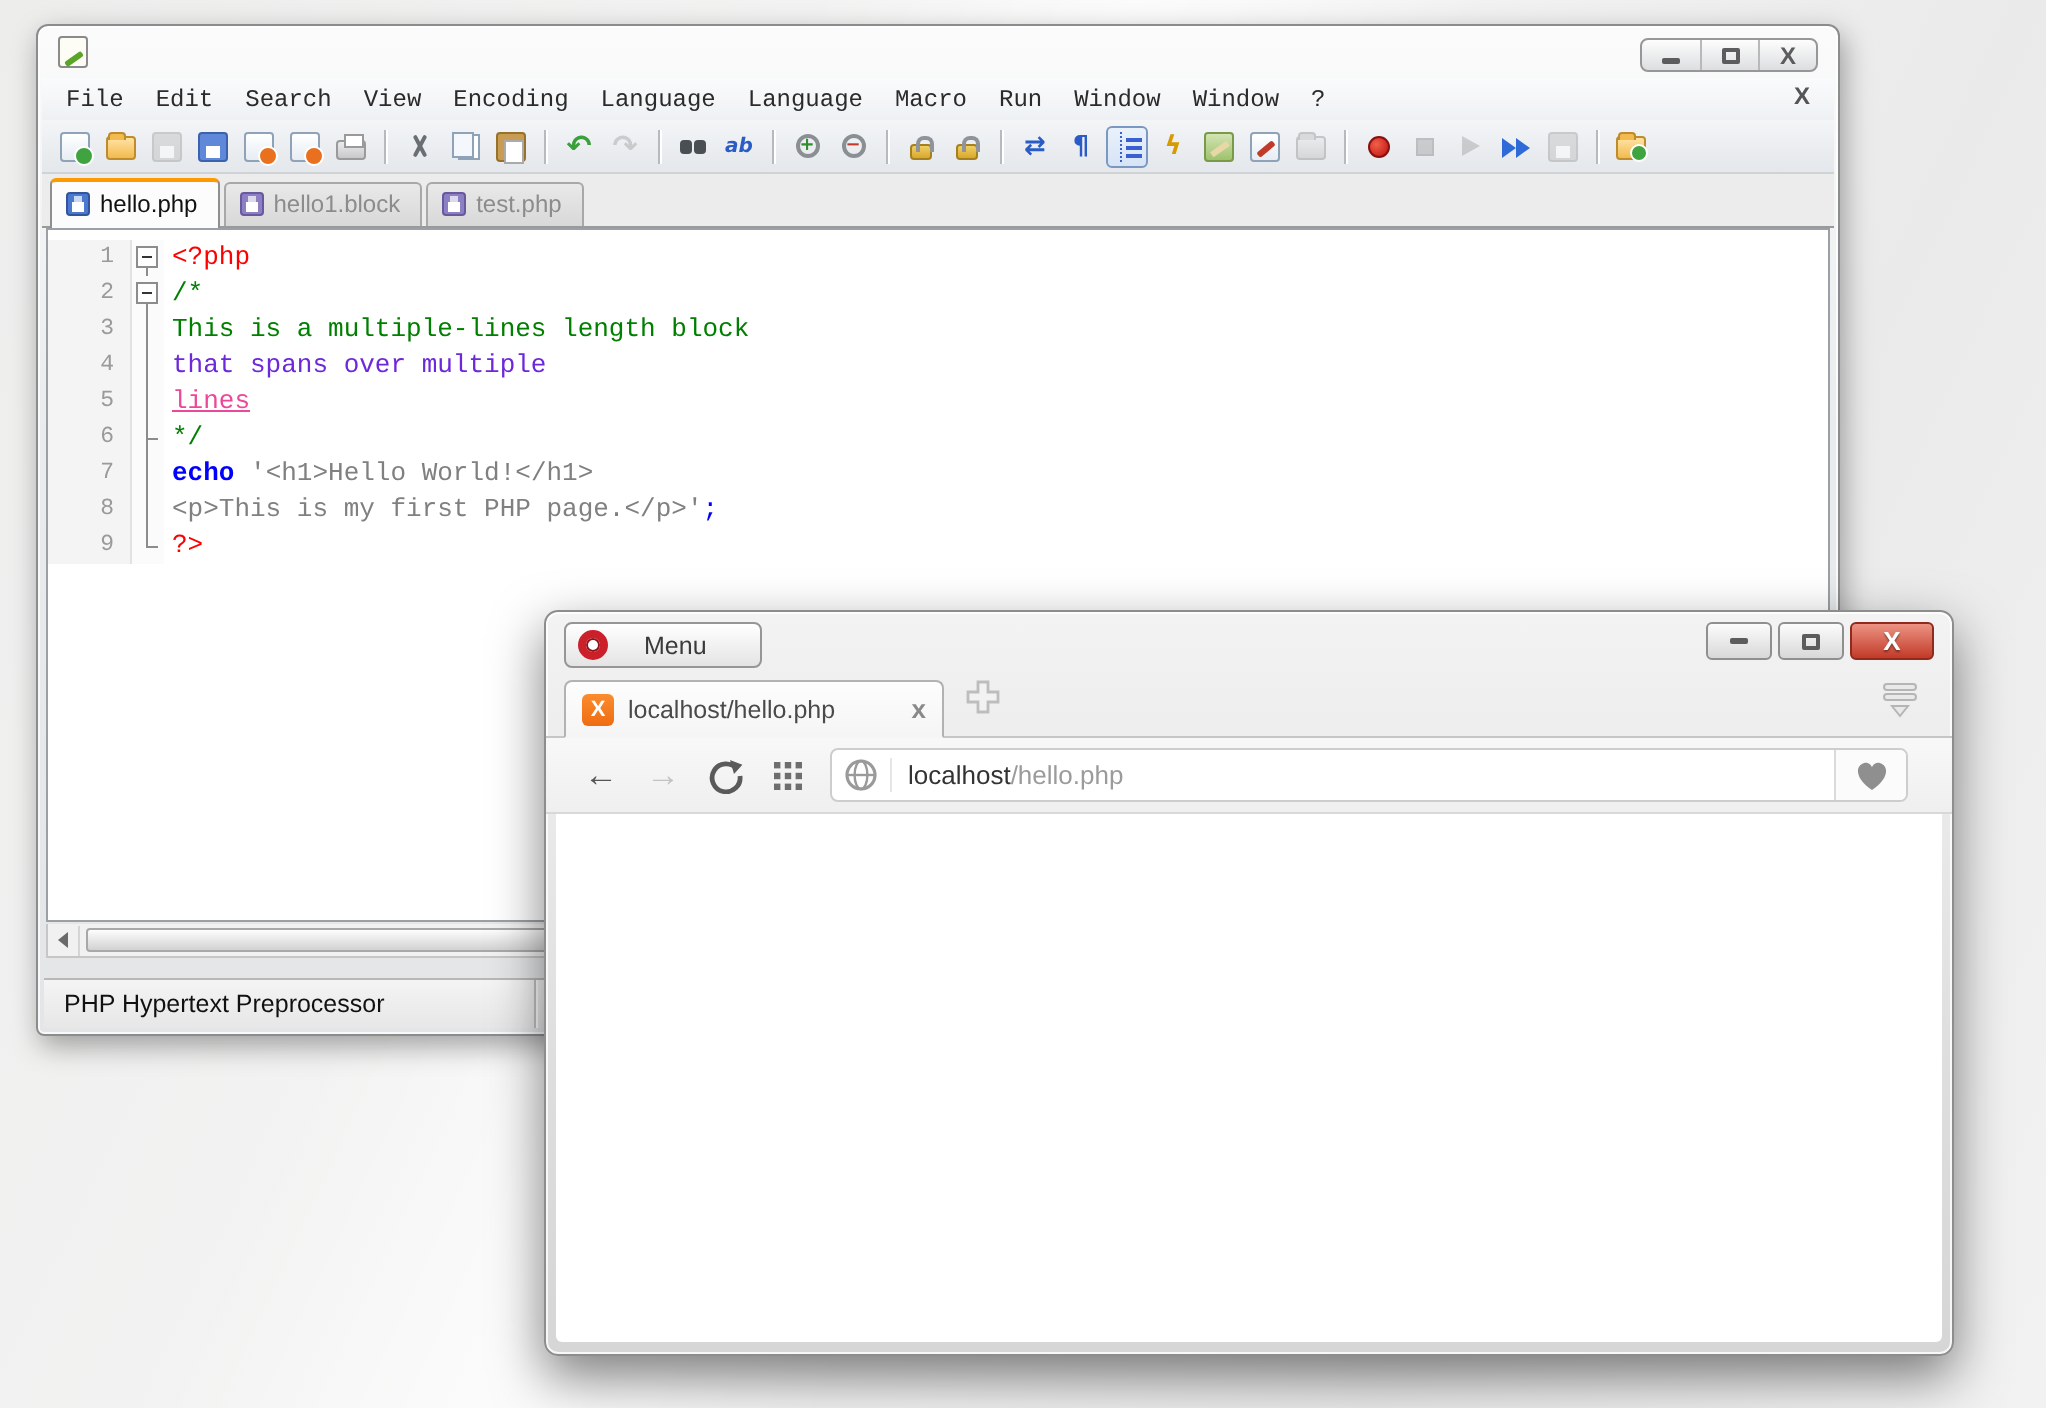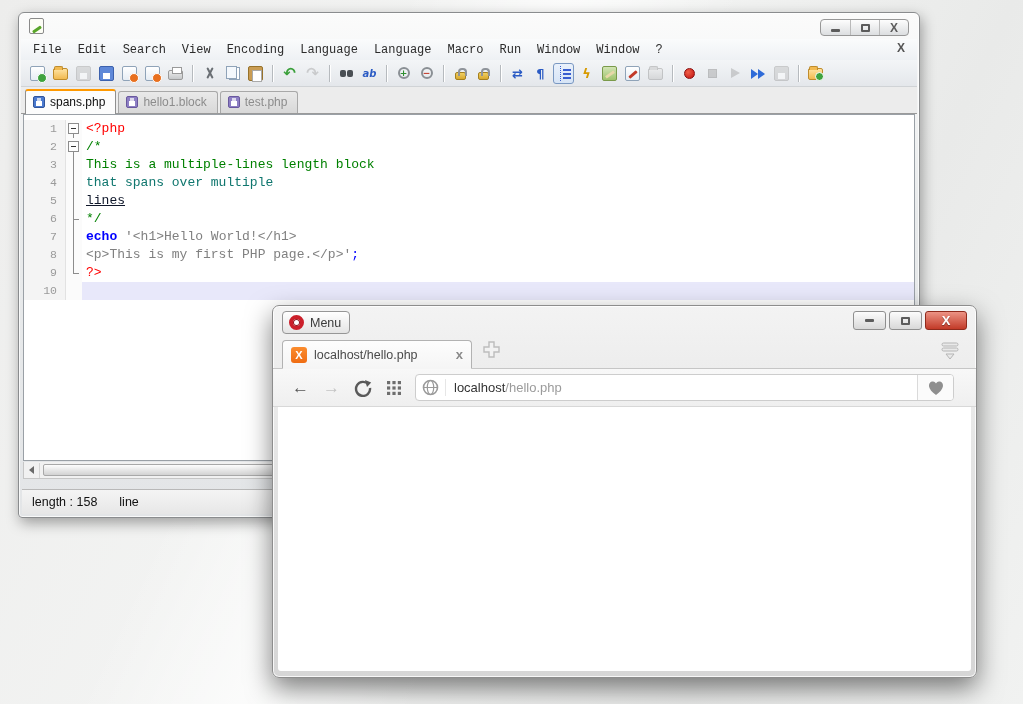--- a/index.html
+++ b/index.html
@@ -111,21 +111,21 @@
   .sb-sec2 { padding-left:10px; display:flex; gap:22px; }
 
   
   #op {
     position:absolute; left:272px; top:305px; width:705px; height:373px; z-index:10;
     background:linear-gradient(#f3f3f3,#dedede 60%, #d6d6d6);
     border:1px solid #8d8d8d; border-radius:7px;
     box-shadow:0 10px 26px rgba(0,0,0,.5), inset 0 0 0 1px rgba(255,255,255,.8);
   }
   .op-titlerow { position:absolute; left:0; top:0; right:0; height:32px; }
-  .op-menubtn { position:absolute; left:9px; top:5px; height:23px; display:flex; align-items:center; gap:6px; padding:0 8px 0 6px; background:linear-gradient(#ffffff,#e4e4e4); border:1px solid #969696; border-radius:4px; font-size:12.5px; color:#3a3a3a; }
+  .op-menubtn { position:absolute; left:9px; top:5px; height:23px; display:flex; align-items:center; gap:18px; padding:0 27px 0 6px; background:linear-gradient(#ffffff,#e4e4e4); border:1px solid #969696; border-radius:4px; font-size:12.5px; color:#3a3a3a; }
   .op-logo { width:15px; height:15px; border-radius:50%; border:4px solid #cb1f2a; background:#fff; box-shadow:inset 0 0 0 1px #8f131b; }
   .op-winbtns { position:absolute; right:9px; top:5px; display:flex; gap:3px; }
   .op-wb { width:33px; height:19px; border:1px solid #8f8f8f; border-radius:3px; background:linear-gradient(#fcfcfc,#d8d8d8); display:flex; align-items:center; justify-content:center; }
   .op-wb .wb-min-glyph,.op-wb .wb-max-glyph { margin:0; }
   .op-wb.close { width:42px; background:linear-gradient(#ec9384,#c23a28); border-color:#8f2a1c; color:#fff; font-weight:bold; font-size:13px; text-shadow:0 1px 1px rgba(0,0,0,.4); }
   .op-tabrow { position:absolute; left:0; top:32px; right:0; height:31px; border-bottom:1px solid #c6c6c6; }
   .op-tab { position:absolute; left:9px; bottom:-1px; width:190px; height:29px; background:linear-gradient(#fdfdfd,#f5f5f5); border:1px solid #b2b2b2; border-bottom:1px solid #f5f5f5; border-radius:4px 4px 0 0; display:flex; align-items:center; gap:7px; padding:0 8px; }
   .xampp-fav { width:16px; height:16px; border-radius:3px; background:linear-gradient(#fb8c2e,#ef6c12); color:#fff; font:bold 11px/16px "Liberation Sans",sans-serif; text-align:center; flex:0 0 auto; }
   .op-tab-title { flex:1; font-size:12.5px; color:#4a4a4a; white-space:nowrap; overflow:hidden; }
   .op-tab-close { color:#8a8a8a; font-weight:bold; font-size:13px; }
@@ -281,53 +281,53 @@
       </span>
       <span class="tsep"></span>
       <span class="tbtn">
         <span class="ic ic-explorer"></span>
       </span>
     </div>
 
   <div class="npp-tabbar" id="npp-tabs">
       <div class="ntab active">
         <span class="floppy f-blue"></span>
-        <span class="tlabel">spans.php</span>
+        <span class="tlabel">hello.php</span>
       </div>
       <div class="ntab">
         <span class="floppy f-purple"></span>
         <span class="tlabel">hello1.block</span>
       </div>
       <div class="ntab">
         <span class="floppy f-purple"></span>
         <span class="tlabel">test.php</span>
       </div>
     </div>
 
   <div id="npp-editor">
     <div id="npp-lines">
         <div class="crow"><span class="lnum">1</span><span class="fcell fold-box"><span class="fbox"></span></span><span class="ccode"><span style="color: rgb(255, 0, 0);">&lt;?php</span></span></div>
         <div class="crow"><span class="lnum">2</span><span class="fcell fold-box"><span class="fbox"></span></span><span class="ccode"><span style="color: rgb(0, 128, 0);">/*</span></span></div>
         <div class="crow"><span class="lnum">3</span><span class="fcell fold-line"></span><span class="ccode"><span style="color: rgb(0, 128, 0);">This is a multiple-lines length block</span></span></div>
-        <div class="crow"><span class="lnum">4</span><span class="fcell fold-line"></span><span class="ccode"><span style="color: #0f766e;">that spans over multiple</span></span></div>
-        <div class="crow"><span class="lnum">5</span><span class="fcell fold-line"></span><span class="ccode"><span style="color: #0f172a; text-decoration: underline;">lines</span></span></div>
+        <div class="crow"><span class="lnum">4</span><span class="fcell fold-line"></span><span class="ccode"><span style="color: #6d28d9;">that spans over multiple</span></span></div>
+        <div class="crow"><span class="lnum">5</span><span class="fcell fold-line"></span><span class="ccode"><span style="color: #ec4899; text-decoration: underline;">lines</span></span></div>
         <div class="crow"><span class="lnum">6</span><span class="fcell fold-tee"></span><span class="ccode"><span style="color: rgb(0, 128, 0);">*/</span></span></div>
         <div class="crow"><span class="lnum">7</span><span class="fcell fold-line"></span><span class="ccode"><span style="color: rgb(0, 0, 255); font-weight: bold; text-align: center;">echo</span><span style="color: rgb(128, 128, 128);"> '&lt;h1&gt;Hello World!&lt;/h1&gt;</span></span></div>
         <div class="crow"><span class="lnum">8</span><span class="fcell fold-line"></span><span class="ccode"><span style="color: rgb(128, 128, 128);">&lt;p&gt;This is my first PHP page.&lt;/p&gt;'</span><span style="color: rgb(0, 0, 255);">;</span></span></div>
         <div class="crow"><span class="lnum">9</span><span class="fcell fold-end"></span><span class="ccode"><span style="color: rgb(255, 0, 0);">?&gt;</span></span></div>
-        <div class="crow"><span class="lnum">10</span><span class="fcell fold-none"></span><span class="ccode curline"></span></div>
       </div>
   </div>
 
   <div class="npp-hscroll">
     <span class="hs-arrow"></span>
     <span class="hs-thumb"></span>
   </div>
 
   <div class="npp-statusbar">
+    <span class="sb-sec1">PHP Hypertext Preprocessor</span>
     <span class="sb-sec2">
       <span>length : 158</span>
       <span>line</span>
     </span>
   </div>
 </div>
 
 <div id="op">
   <div class="op-titlerow">
     <div class="op-menubtn">

